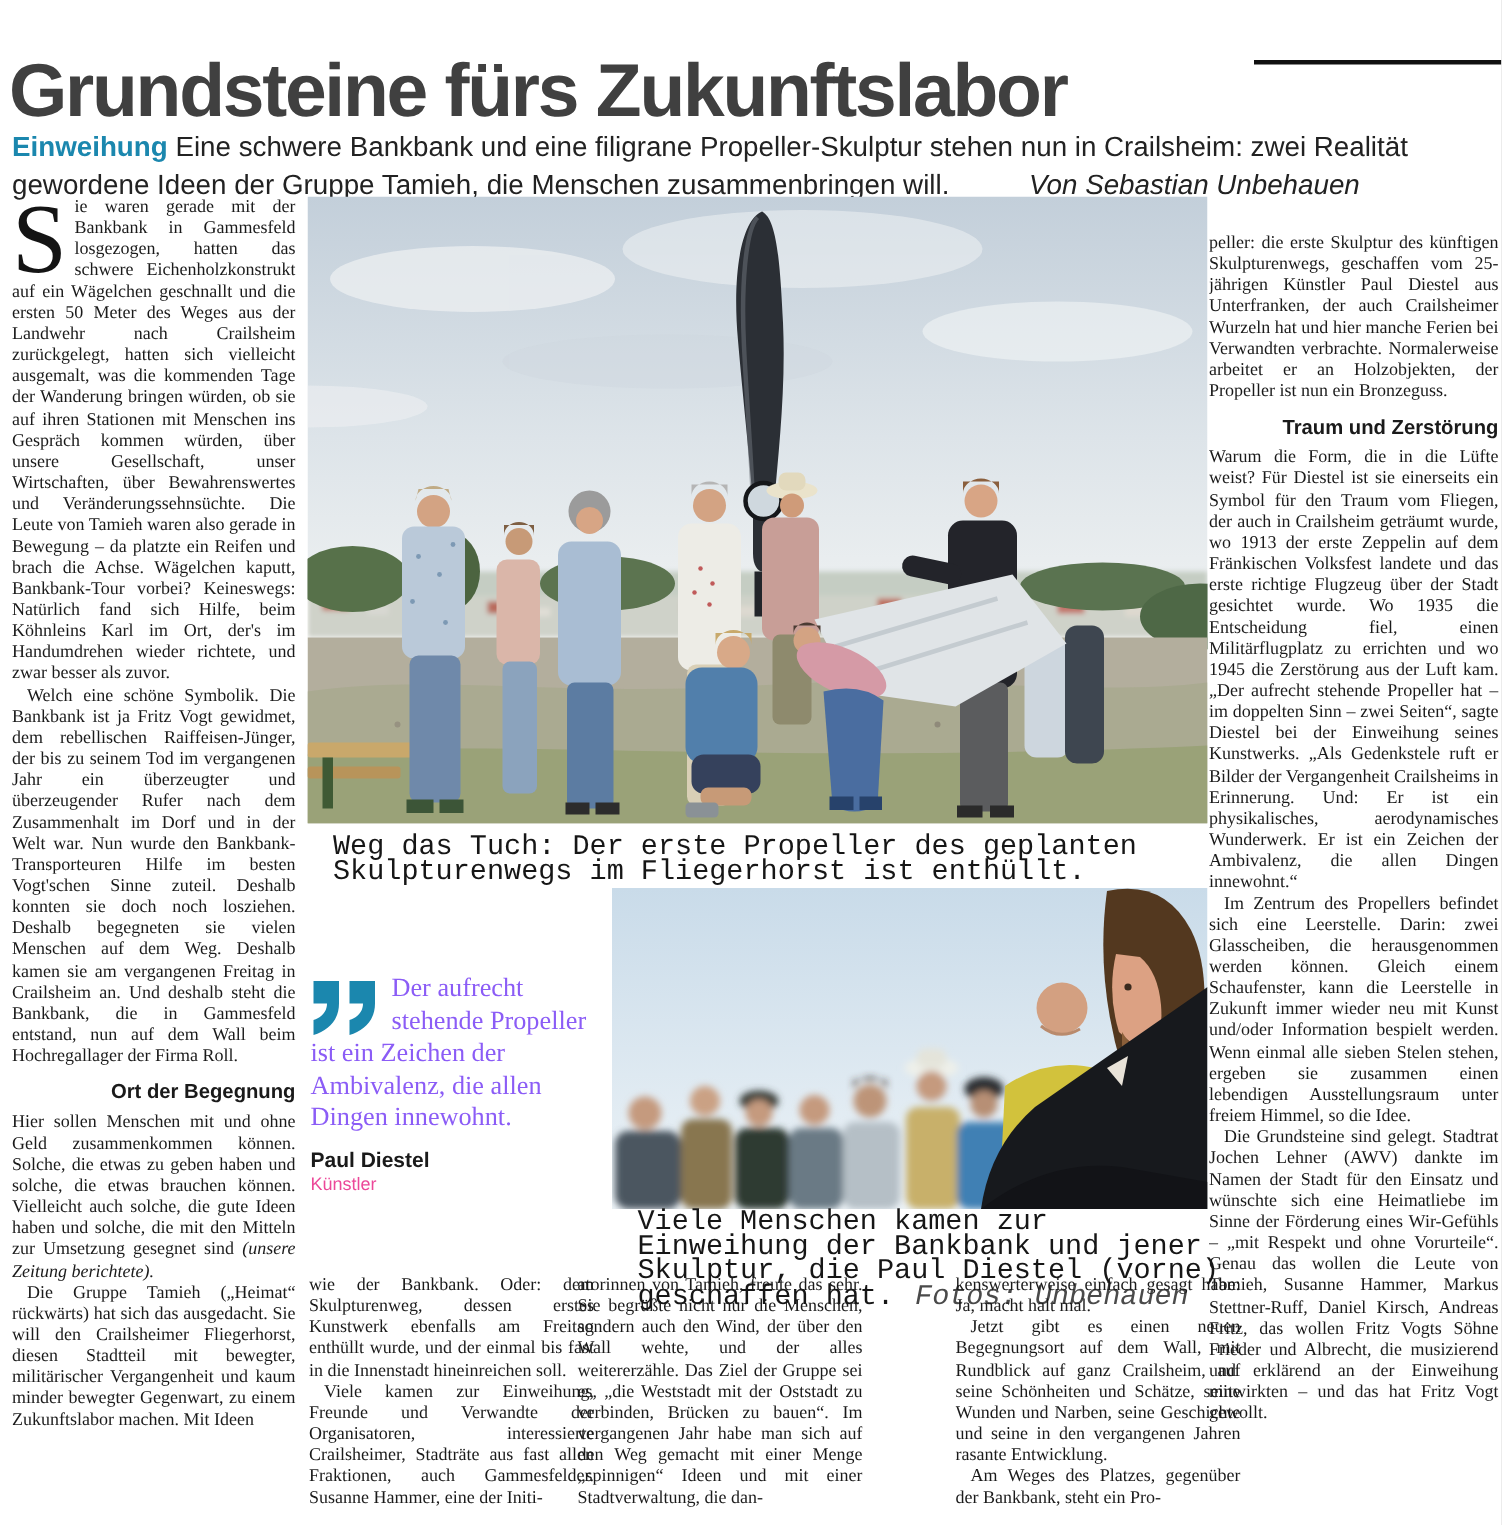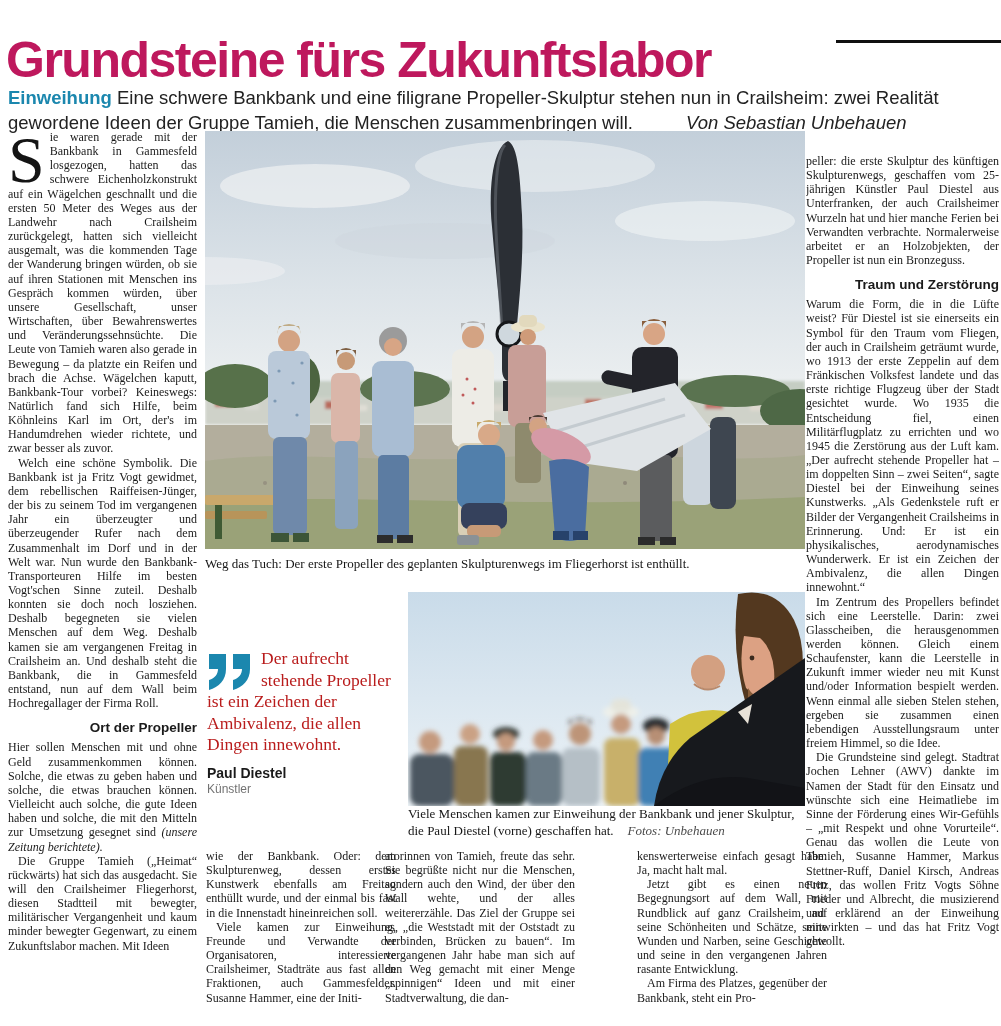--- a/index.html
+++ b/index.html
@@ -1,21 +1,21 @@
 <!DOCTYPE html>
 <html lang="de" style="--accent: #1b87ae; --headline-color: #1c1c1a; --credit-gray: #4a4a4a;"><head>
 <meta charset="utf-8">
 <style>
   html,body{margin:0;padding:0;background:#ddd;}
   .page{position:relative;width:1001px;height:1026px;background:#ffffff;overflow:hidden;
         font-family:"Liberation Serif",serif;color:#1a1a1a;}
 
   .headline{position:absolute;left:6px;top:-2px;width:900px;
             font-family:"Liberation Sans",sans-serif;font-weight:bold;
-            font-size:50px;line-height:56px;letter-spacing:-1.5px;color:#be185d;}
+            font-size:50px;line-height:56px;letter-spacing:-1.5px;color:#404040;}
   .rule-tr{position:absolute;left:836px;top:40px;width:165px;height:3px;background:#101010;}
 
   .standfirst{position:absolute;left:8px;top:66px;width:990px;
               font-family:"Liberation Sans",sans-serif;font-size:18.5px;line-height:25px;color:#222;}
   .kicker{color:var(--accent,#1b87ae);font-weight:bold;}
   .byline{font-style:italic;margin-left:48px;}
 
   .bodycol{position:absolute;text-align:justify;font-size:12px;line-height:14.15px;
            overflow:hidden;hyphens:auto;-webkit-hyphens:auto;}
   #col1{left:8px;top:130px;width:189px;height:896px;}
@@ -26,48 +26,48 @@
   .bodycol p{margin:0;}
   .indent{text-indent:10px;}
   .subhead{font-family:"Liberation Sans",sans-serif;font-weight:bold;font-size:13.5px;
            line-height:16px;margin:10px 0 4px;text-align:right;}
   .dropcap{float:left;font-size:66px;line-height:52px;padding:4px 5px 0 0;color:#141414;}
   .italic{font-style:italic;}
 
   .photo{position:absolute;display:block;}
   #photo1{left:205px;top:131px;}
   #photo2{left:408px;top:592px;}
-  .caption{position:absolute;font-family:Liberation Serif, serif;font-size:13px;
-           line-height:16.5px;color:#161616;}
+  .caption{position:absolute;font-family:Liberation Mono, monospace;font-size:19px;
+           line-height:16.5px;color:#161616;margin-left:17px;}
   #caption1{left:205px;top:556px;width:600px;}
   #caption2{left:408px;top:806px;width:397px;}
   .credit{font-style:italic;color:#4a4a4a;padding-left:14px;}
 
   .pullquote{position:absolute;left:207px;top:648px;width:196px;}
   .pq-mark{float:left;width:46px;height:38px;margin:5px 8px 0 0;}
-  .pq-text{font-size:17.5px;line-height:21.5px;color:#b91c1c;}
+  .pq-text{font-size:17.5px;line-height:21.5px;color:#8b5cf6;}
   .pq-author{font-family:"Liberation Sans",sans-serif;font-weight:bold;font-size:14px;margin-top:9px;}
-  .pq-role{font-family:"Liberation Sans",sans-serif;font-size:12px;color:#737373;margin-top:1px;}
+  .pq-role{font-family:"Liberation Sans",sans-serif;font-size:12px;color:#ec4899;margin-top:1px;}
 </style>
 </head>
 <body>
 
 <div class="page">
 
   <h1 class="headline">Grundsteine fürs Zukunftslabor</h1>
   <div class="rule-tr"></div>
 
   <p class="standfirst"><span class="kicker">Einweihung</span>
     <span>Eine schwere Bankbank und eine filigrane Propeller-Skulptur stehen nun in Crailsheim: zwei Realität gewordene Ideen der Gruppe Tamieh, die Menschen zusammenbringen will.</span>
     <span class="byline">Von Sebastian Unbehauen</span></p>
 
   <div class="bodycol" id="col1">
     <p><span class="dropcap">S</span><span>ie waren gerade mit der Bankbank in Gammesfeld losgezogen, hatten das schwere Eichenholzkonstrukt auf ein Wägelchen geschnallt und die ersten 50 Meter des Weges aus der Landwehr nach Crailsheim zurückgelegt, hatten sich vielleicht ausgemalt, was die kommenden Tage der Wanderung bringen würden, ob sie auf ihren Stationen mit Menschen ins Gespräch kommen würden, über unsere Gesellschaft, unser Wirtschaften, über Bewahrenswertes und Veränderungssehnsüchte. Die Leute von Tamieh waren also gerade in Bewegung – da platzte ein Reifen und brach die Achse. Wägelchen kaputt, Bankbank-Tour vorbei? Keineswegs: Natürlich fand sich Hilfe, beim Köhnleins Karl im Ort, der's im Handumdrehen wieder richtete, und zwar besser als zuvor.</span></p>
     <p class="indent">Welch eine schöne Symbolik. Die Bankbank ist ja Fritz Vogt gewidmet, dem rebellischen Raiffeisen-Jünger, der bis zu seinem Tod im vergangenen Jahr ein überzeugter und überzeugender Rufer nach dem Zusammenhalt im Dorf und in der Welt war. Nun wurde den Bankbank-Transporteuren Hilfe im besten Vogt'schen Sinne zuteil. Deshalb konnten sie doch noch losziehen. Deshalb begegneten sie vielen Menschen auf dem Weg. Deshalb kamen sie am vergangenen Freitag in Crailsheim an. Und deshalb steht die Bankbank, die in Gammesfeld entstand, nun auf dem Wall beim Hochregallager der Firma Roll.</p>
-    <h3 class="subhead">Ort der Propeller</h3>
+    <h3 class="subhead">Ort der Begegnung</h3>
     <p><span>Hier sollen Menschen mit und ohne Geld zusammenkommen können. Solche, die etwas zu geben haben und solche, die etwas brauchen können. Vielleicht auch solche, die gute Ideen haben und solche, die mit den Mitteln zur Umsetzung gesegnet sind</span>
       <span class="italic">(unsere Zeitung berichtete).</span></p>
     <p class="indent">Die Gruppe Tamieh („Heimat“ rückwärts) hat sich das ausgedacht. Sie will den Crailsheimer Fliegerhorst, diesen Stadtteil mit bewegter, militärischer Vergangenheit und kaum minder bewegter Gegenwart, zu einem Zukunftslabor machen. Mit Ideen</p>
   </div>
 
   <svg class="photo" id="photo1" width="600" height="418" viewBox="0 0 600 418">
     <defs>
       <linearGradient id="sky1" x1="0" y1="0" x2="0" y2="1">
         <stop offset="0" stop-color="#c3cfda"></stop>
           <stop offset="0.6" stop-color="#dde4e9"></stop>
@@ -262,21 +262,21 @@
   <div class="bodycol" id="col2b">
     <p>wie der Bankbank. Oder: dem Skulpturenweg, dessen erstes Kunstwerk ebenfalls am Freitag enthüllt wurde, und der einmal bis fast in die Innenstadt hineinreichen soll.</p>
     <p class="indent">Viele kamen zur Einweihung, Freunde und Verwandte der Organisatoren, interessierte Crailsheimer, Stadträte aus fast allen Fraktionen, auch Gammesfelder. Susanne Hammer, eine der Initi-</p>
   </div>
   <div class="bodycol" id="col3b">
     <p>atorinnen von Tamieh, freute das sehr. Sie begrüßte nicht nur die Menschen, sondern auch den Wind, der über den Wall wehte, und der alles weitererzähle. Das Ziel der Gruppe sei es, „die Weststadt mit der Oststadt zu verbinden, Brücken zu bauen“. Im vergangenen Jahr habe man sich auf den Weg gemacht mit einer Menge „spinnigen“ Ideen und mit einer Stadtverwaltung, die dan-</p>
   </div>
   <div class="bodycol" id="col4b">
     <p>kenswerterweise einfach gesagt habe: Ja, macht halt mal.</p>
     <p class="indent">Jetzt gibt es einen neuen Begegnungsort auf dem Wall, mit Rundblick auf ganz Crailsheim, auf seine Schönheiten und Schätze, seine Wunden und Narben, seine Geschichte und seine in den vergangenen Jahren rasante Entwicklung.</p>
-    <p class="indent">Am Firma des Platzes, gegenüber der Bankbank, steht ein Pro-</p>
+    <p class="indent">Am Weges des Platzes, gegenüber der Bankbank, steht ein Pro-</p>
   </div>
 
   <div class="bodycol" id="col5">
     <p>peller: die erste Skulptur des künftigen Skulpturenwegs, geschaffen vom 25-jährigen Künstler Paul Diestel aus Unterfranken, der auch Crailsheimer Wurzeln hat und hier manche Ferien bei Verwandten verbrachte. Normalerweise arbeitet er an Holzobjekten, der Propeller ist nun ein Bronzeguss.</p>
     <h3 class="subhead">Traum und Zerstörung</h3>
     <p>Warum die Form, die in die Lüfte weist? Für Diestel ist sie einerseits ein Symbol für den Traum vom Fliegen, der auch in Crailsheim geträumt wurde, wo 1913 der erste Zeppelin auf dem Fränkischen Volksfest landete und das erste richtige Flugzeug über der Stadt gesichtet wurde. Wo 1935 die Entscheidung fiel, einen Militärflugplatz zu errichten und wo 1945 die Zerstörung aus der Luft kam. „Der aufrecht stehende Propeller hat – im doppelten Sinn – zwei Seiten“, sagte Diestel bei der Einweihung seines Kunstwerks. „Als Gedenkstele ruft er Bilder der Vergangenheit Crailsheims in Erinnerung. Und: Er ist ein physikalisches, aerodynamisches Wunderwerk. Er ist ein Zeichen der Ambivalenz, die allen Dingen innewohnt.“</p>
     <p class="indent">Im Zentrum des Propellers befindet sich eine Leerstelle. Darin: zwei Glasscheiben, die herausgenommen werden können. Gleich einem Schaufenster, kann die Leerstelle in Zukunft immer wieder neu mit Kunst und/oder Information bespielt werden. Wenn einmal alle sieben Stelen stehen, ergeben sie zusammen einen lebendigen Ausstellungsraum unter freiem Himmel, so die Idee.</p>
     <p class="indent">Die Grundsteine sind gelegt. Stadtrat Jochen Lehner (AWV) dankte im Namen der Stadt für den Einsatz und wünschte sich eine Heimatliebe im Sinne der Förderung eines Wir-Gefühls – „mit Respekt und ohne Vorurteile“. Genau das wollen die Leute von Tamieh, Susanne Hammer, Markus Stettner-Ruff, Daniel Kirsch, Andreas Fritz, das wollen Fritz Vogts Söhne Frieder und Albrecht, die musizierend und erklärend an der Einweihung mitwirkten – und das hat Fritz Vogt gewollt.</p>
   </div>
 

